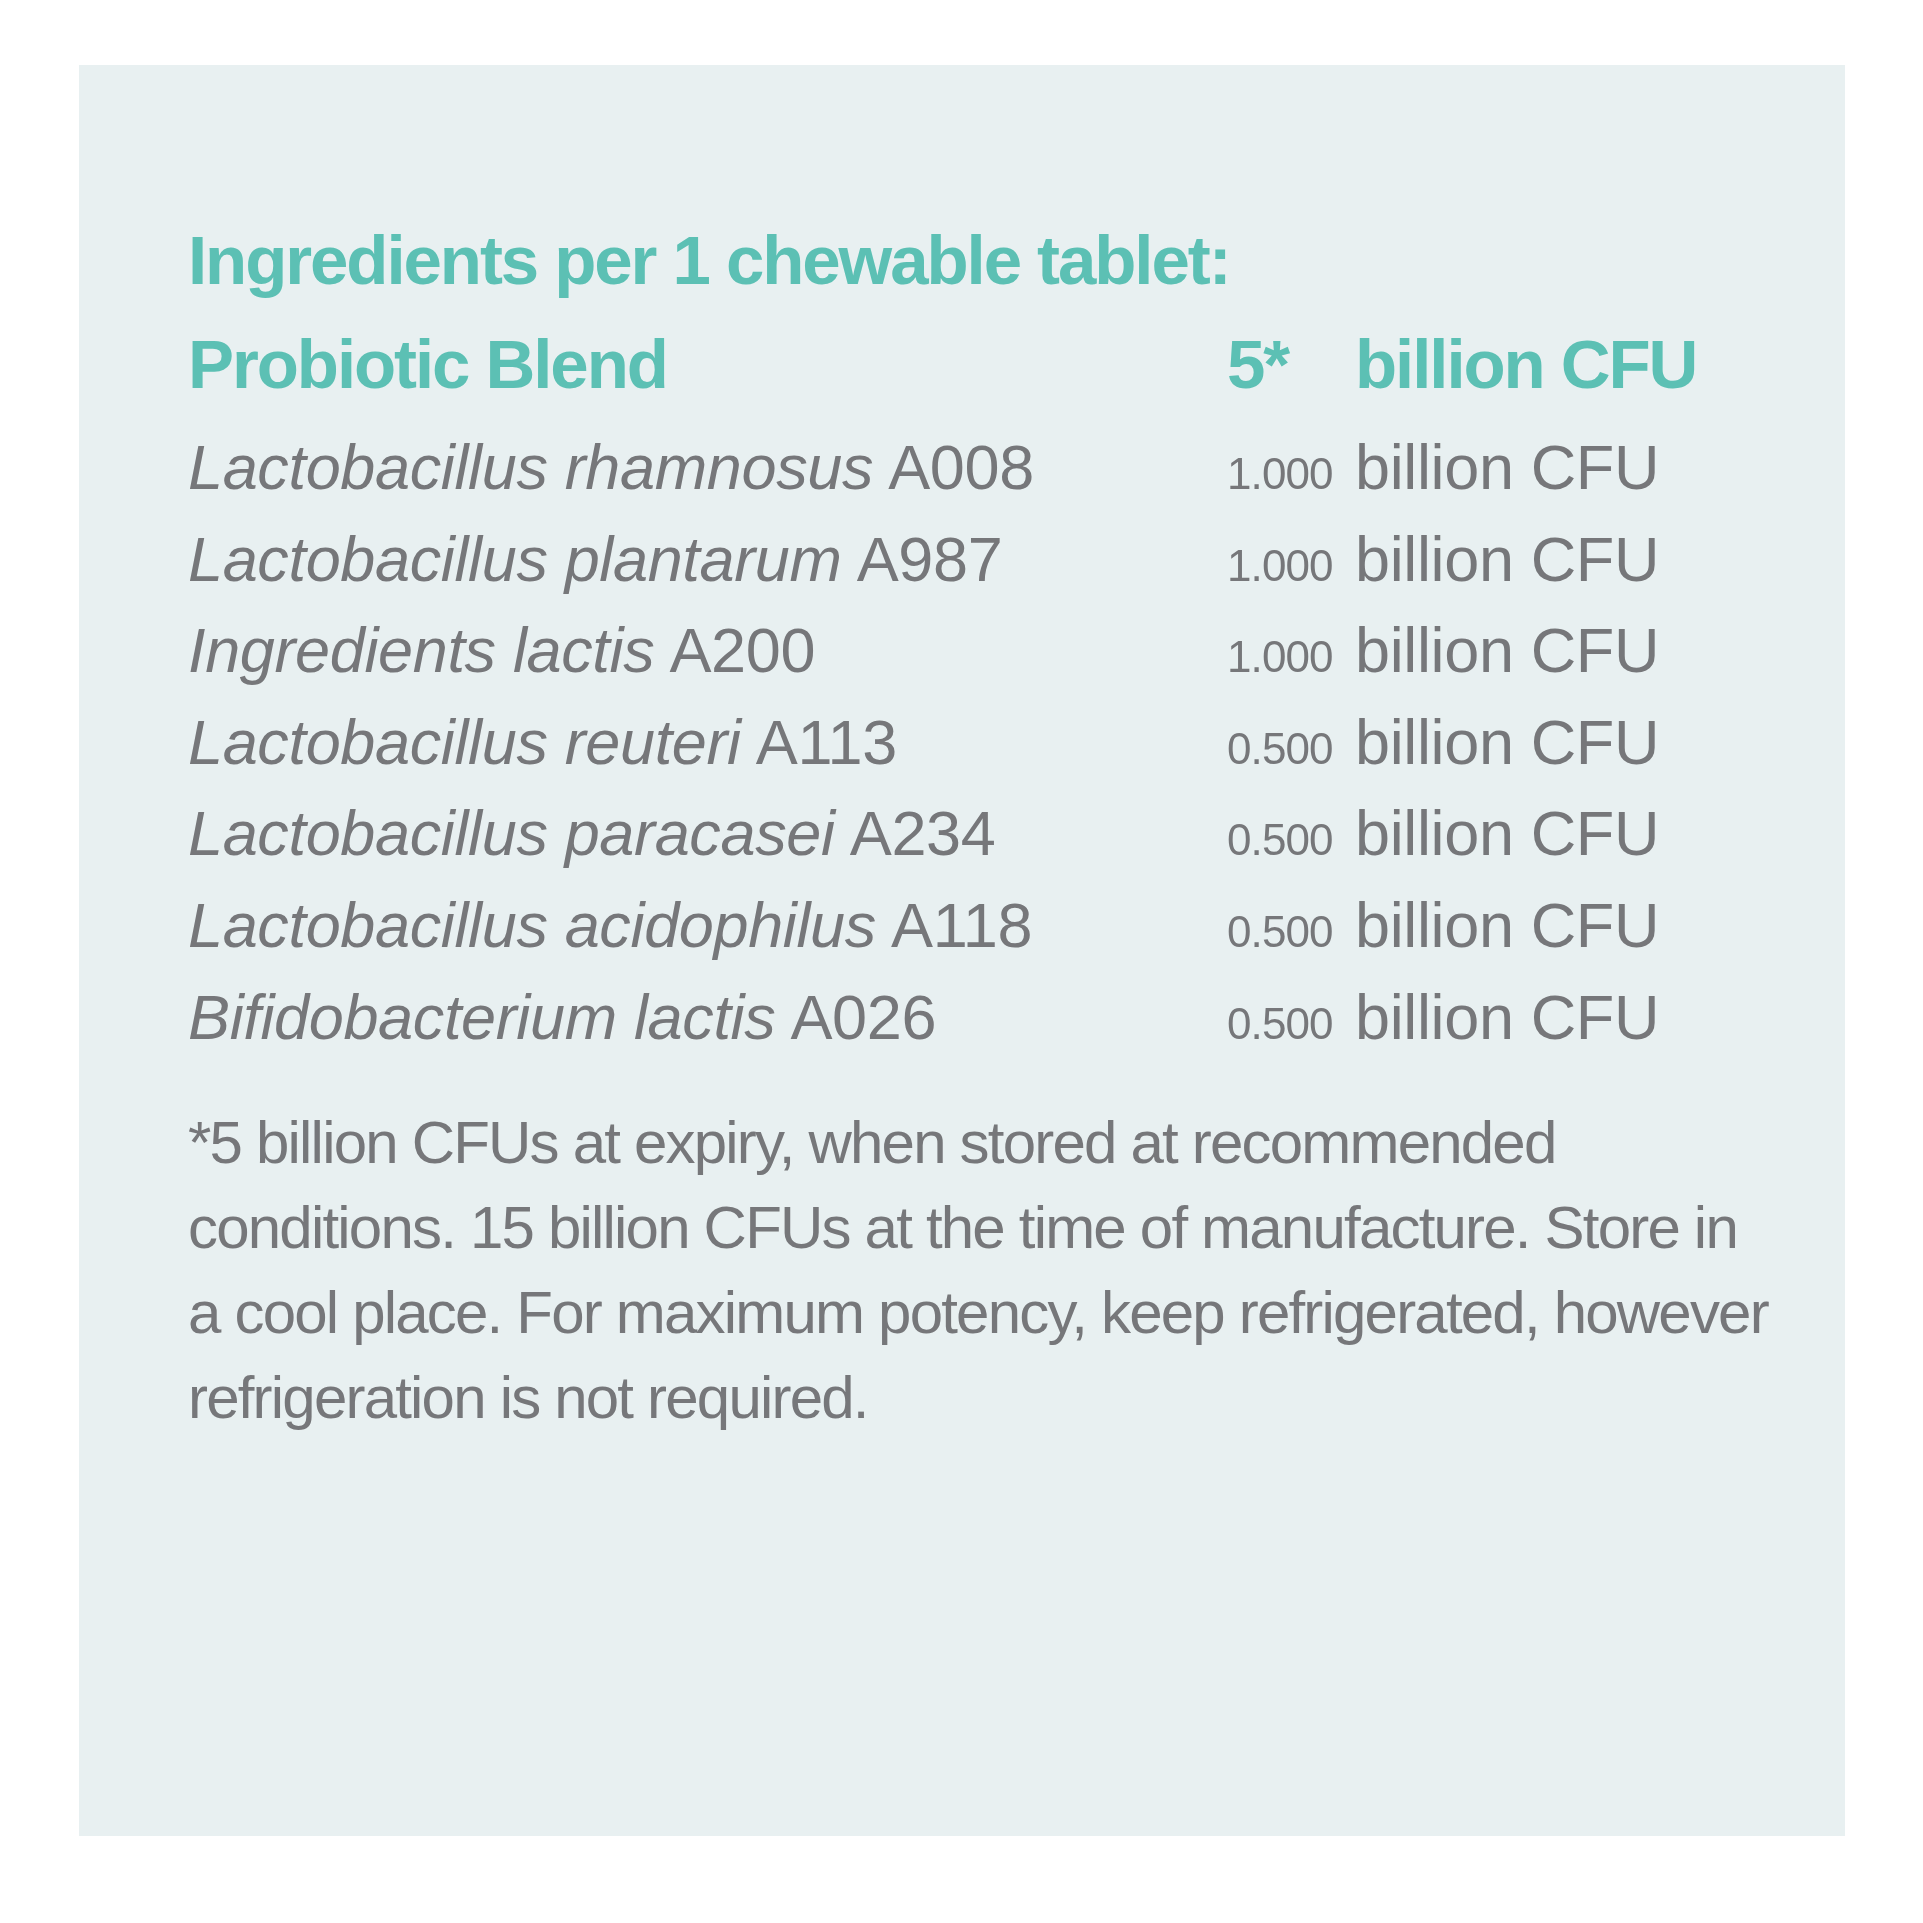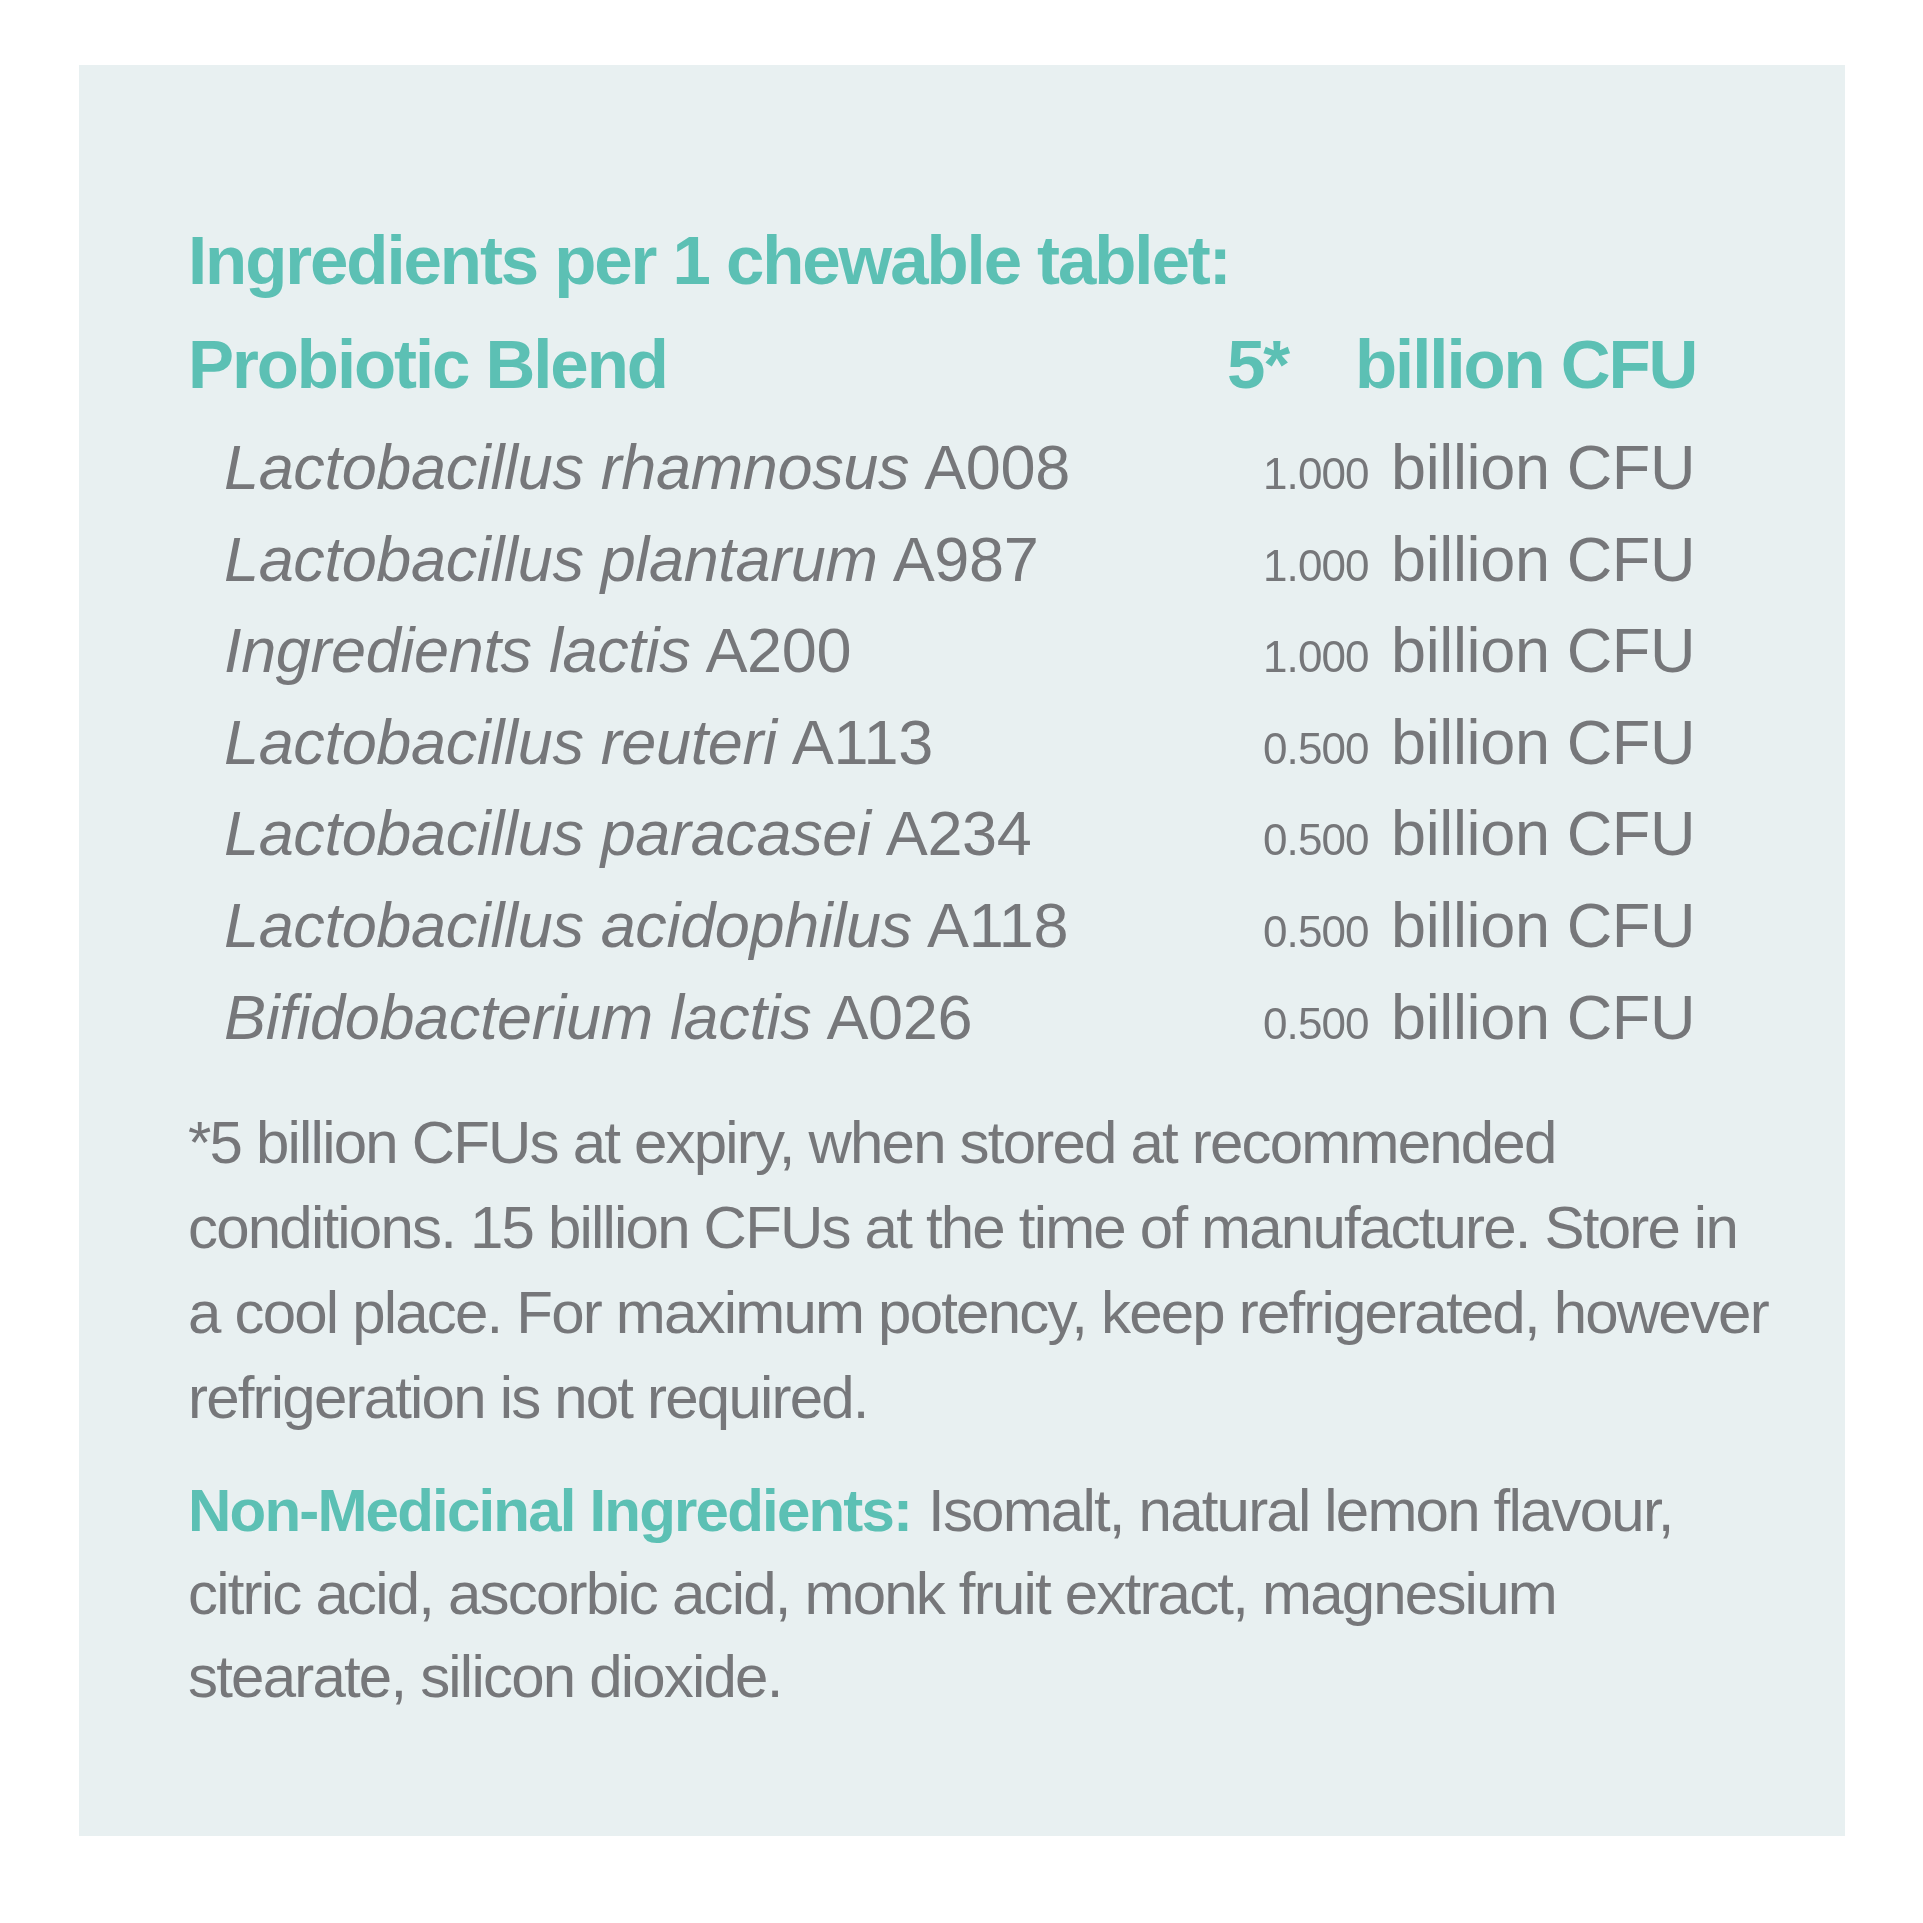--- a/index.html
+++ b/index.html
@@ -46,21 +46,20 @@
     font-size: 69px;
     line-height: 1.22;
     font-weight: bold;
     letter-spacing: -0.03em;
     color: var(--teal);
   }
   .ingredient-row {
     margin-top: 28.6px;
     color: var(--gray);
     letter-spacing: -0.03em;
-    margin-left: 36px;
   }
   .ingredient-row .name { font-size: 63px; line-height: 1; }
   .ingredient-row .species { font-style: italic; }
   .ingredient-row .strain { font-style: normal; margin-left: 0.24em; }
   .ingredient-row .amount { font-size: 44px; line-height: 1; letter-spacing: -0.02em; }
   .ingredient-row .unit { font-size: 63px; line-height: 1; }
   .footnote {
     margin-top: 51px;
     max-width: 1582px;
     font-size: 60px;
@@ -133,19 +132,16 @@
     </div>
 
     <div class="grid-row ingredient-row">
       <span class="name"><i class="species">Bifidobacterium lactis</i><span class="strain">A026</span></span>
       <span class="amount">0.500</span>
       <span class="unit">billion CFU</span>
     </div>
 
     <div class="footnote">*5 billion CFUs at expiry, when stored at recommended conditions. 15 billion CFUs at the time of manufacture. Store in a cool place. For maximum potency, keep refrigerated, however refrigeration is not required.</div>
 
-    <div class="non-medicinal">
-      <span class="nm-label">Non-Medicinal Ingredients:</span><span class="nm-text">Isomalt, natural lemon flavour, citric acid, ascorbic acid, monk fruit extract, magnesium stearate, silicon dioxide.</span>
-    </div>
 
   </div>
 </div>
 
 
 </body></html>

